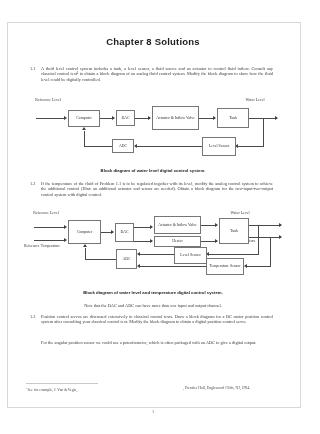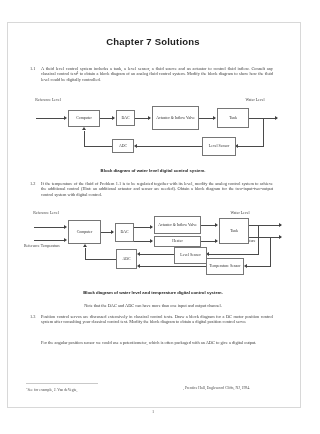--- a/index.html
+++ b/index.html
@@ -50,21 +50,21 @@
   .footnote{position:absolute;font-size:3.8px;color:#4a4a4a;}
   .footnote sup{font-size:2.9px;}
   .pagenum{position:absolute;left:0;right:0;text-align:center;font-size:4.3px;color:#555;}
 </style>
 </head>
 <body>
 
 <div class="page">
   <div class="frame"></div>
 
-  <div class="title">Chapter 7 Solutions</div>
+  <div class="title">Chapter 8 Solutions</div>
 
   <div class="para" style="left:41px;top:66px;width:232px;">
     <span class="num">1.1</span>
     <span>A fluid level control system includes a tank, a level sensor, a fluid source and an actuator to control fluid inflow.  Consult any classical control text¹ to obtain a block diagram of an analog fluid control system.  Modify the block diagram to show how the fluid level could be digitally controlled.</span>
   </div>
 
   <div class="diag" style="left:24px;top:98px;width:262px;height:68px;">
 
     <div class="sig" style="left:6px;top:0px;width:36px;">Reference Level</div>
     <div class="sig" style="left:214px;top:0px;width:34px;">Water Level</div>

